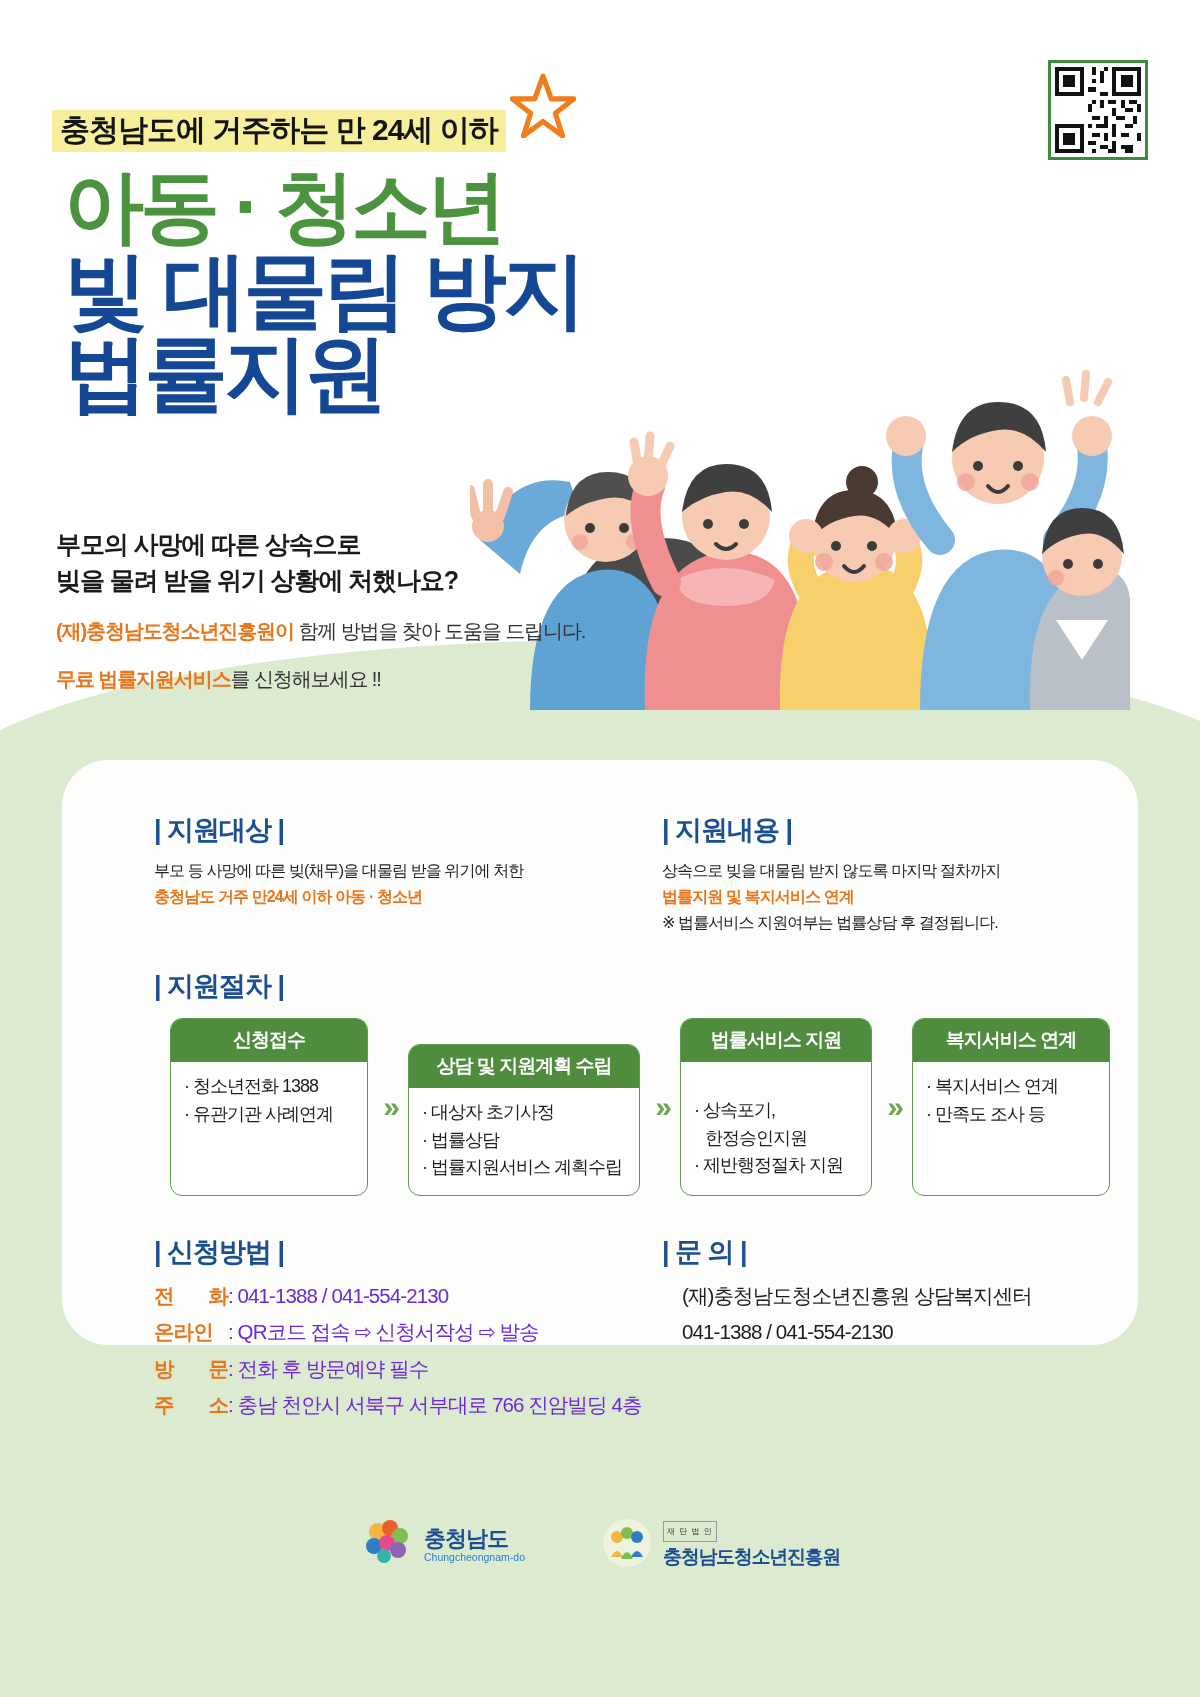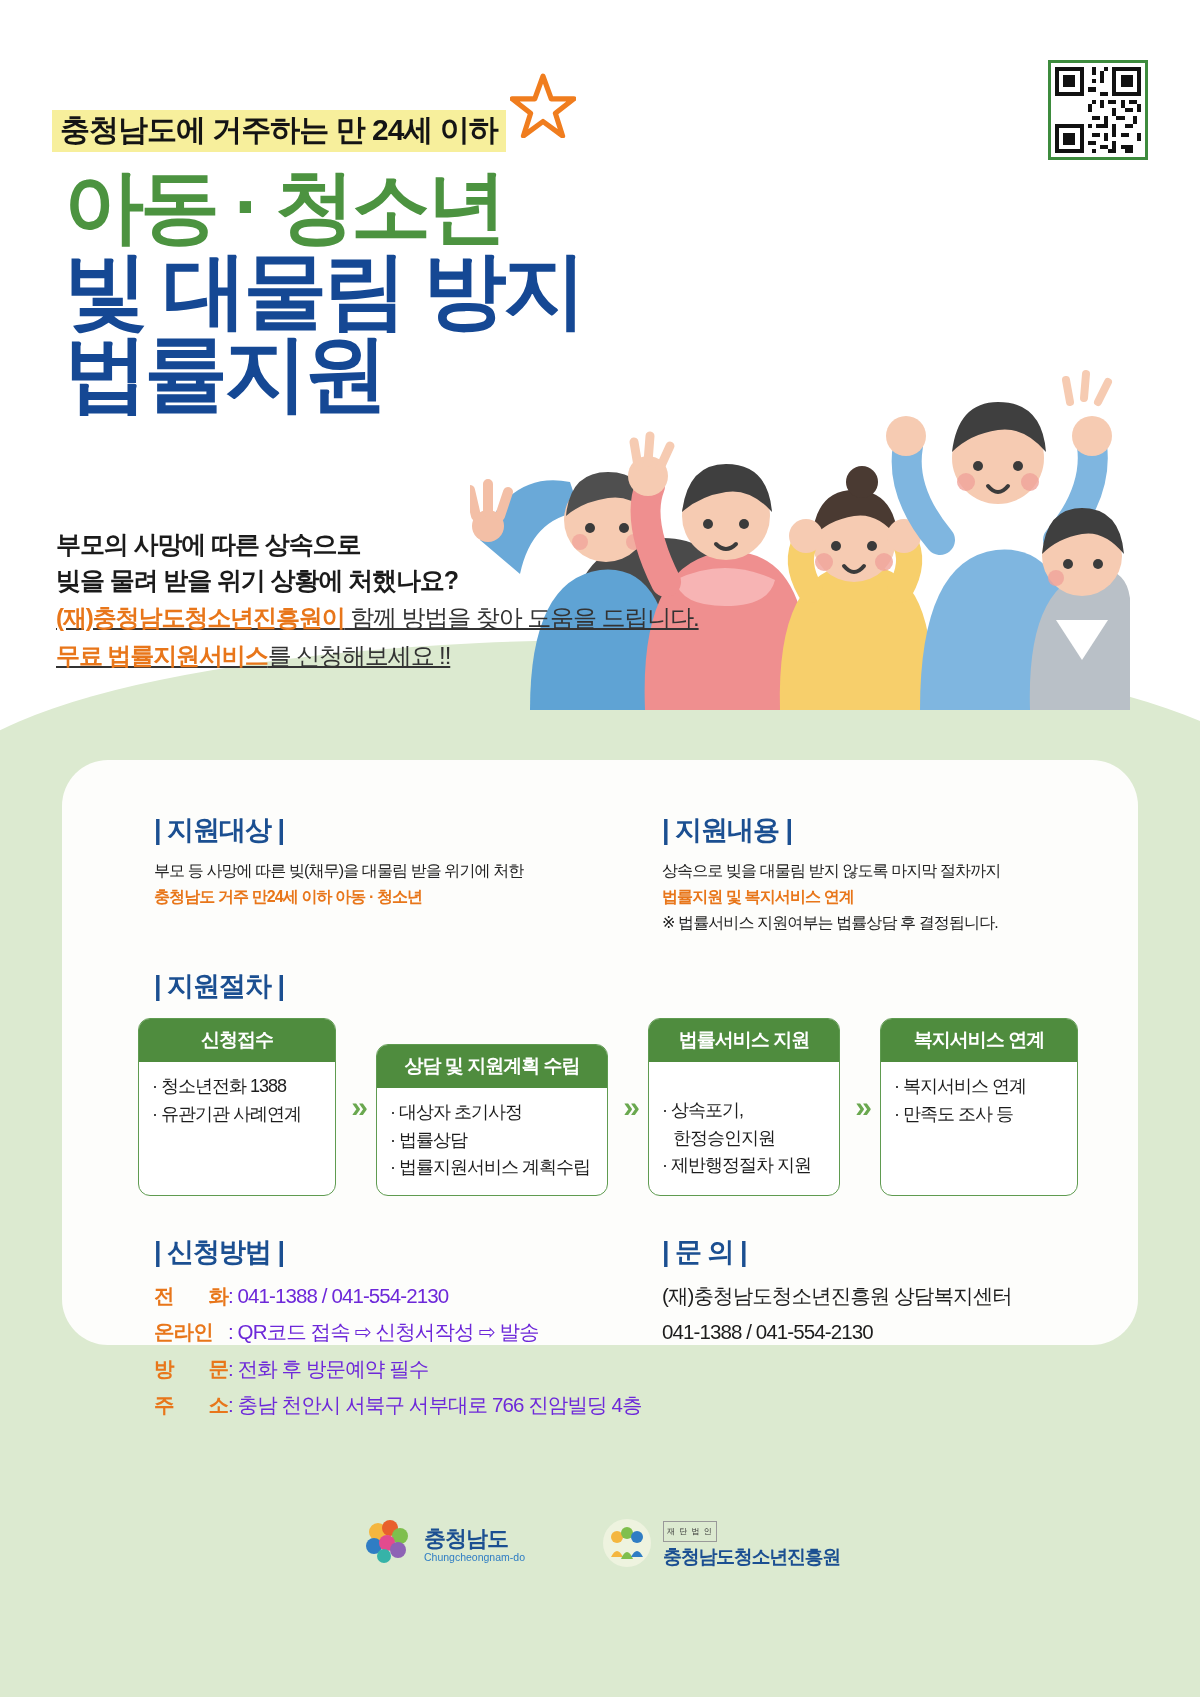--- a/index.html
+++ b/index.html
@@ -29,58 +29,58 @@
 
   
   .title{position:absolute;left:64px;top:168px;line-height:0.97;letter-spacing:-4px;}
   .t1{font-size:80px;font-weight:bold;color:#4c9340;display:block;}
   .t2{font-size:84px;font-weight:bold;color:#154894;display:block;margin-top:4px;}
   .t3{font-size:84px;font-weight:bold;color:#154894;display:block;margin-top:2px;}
 
   
   .lead{position:absolute;left:56px;top:527px;letter-spacing:-1.1px;}
   .lead .l1,.lead .l2{font-size:25px;font-weight:bold;color:#1b1b1b;line-height:1.42;display:block;}
-  .lead .l3,.lead .l4{font-size:24px;color:#333;line-height:1.5;display:block;margin-top:2px;text-decoration:underline;}
+  .lead .l3,.lead .l4{font-size:20px;color:#333;line-height:1.5;display:block;margin-top:18px;}
   .lead .hl{color:#e8761a;font-weight:bold;}
 
   
   .art{position:absolute;left:470px;top:290px;width:660px;height:420px;}
 
   
   .card{position:absolute;left:62px;top:760px;width:1076px;height:585px;background:#fdfdfb;border-radius:46px;}
 
   .sec-title{font-size:27px;font-weight:bold;color:#1b4f91;letter-spacing:-1px;}
   .body-line{font-size:16px;color:#222;letter-spacing:-0.9px;line-height:1.62;}
   .body-line.or{color:#e8761a;font-weight:bold;}
 
   .colL{position:absolute;left:92px;top:52px;width:470px;}
   .colR{position:absolute;left:600px;top:52px;width:470px;}
   .colL .sec-title,.colR .sec-title{margin-bottom:10px;}
 
   
   .proc-title{position:absolute;left:92px;top:208px;}
-  .flow{position:absolute;left:76px;top:258px;width:940px;display:flex;align-items:stretch;}
+  .flow{position:absolute;left:108px;top:258px;width:940px;display:flex;align-items:stretch;}
   .step{flex:0 0 auto;border:1.6px solid #5f9b50;border-radius:12px;background:#ffffff;overflow:hidden;display:flex;flex-direction:column;}
   .step-head{background:#4f8c3e;color:#fff;font-size:19px;font-weight:bold;text-align:center;
     padding:8px 4px 9px;letter-spacing:-1px;}
   .step-body{padding:12px 13px 12px 13px;flex:1;}
   .step-body div{font-size:18px;color:#1d1d1d;letter-spacing:-1px;line-height:1.42;margin-bottom:2px;}
   .step-body div.sub{text-indent:11px;}
   .w1{width:196px;}.w2{width:230px;margin-top:26px;}.w3{width:190px;gap:24px;}.w4{width:196px;}
   .arrow{flex:1 1 auto;display:flex;align-items:center;justify-content:center;color:#6aa84f;font-size:30px;font-weight:bold;letter-spacing:-7px;}
 
   
   .applyT{position:absolute;left:92px;top:474px;}
   .inquiryT{position:absolute;left:600px;top:474px;}
   .apply{position:absolute;left:92px;top:518px;width:500px;}
   .arow{display:flex;font-size:20.5px;letter-spacing:-0.9px;line-height:1.78;}
   .akey{color:#e8761a;font-weight:bold;width:74px;flex:0 0 74px;display:flex;justify-content:space-between;}
   .aval{color:#6d28d9;}
   .inquiry{position:absolute;left:600px;top:518px;width:470px;}
-  .inquiry div{font-size:20.5px;color:#1d1d1d;letter-spacing:-0.9px;line-height:1.78;}
+  .inquiry div{font-size:20.5px;color:#1d1d1d;letter-spacing:-0.9px;line-height:1.78;margin-left:20px;}
 
   
   .footer{position:absolute;left:0;top:1490px;width:1200px;height:110px;display:flex;justify-content:center;align-items:center;gap:76px;}
   .logo{display:flex;align-items:center;gap:10px;}
   .logo-txt .ko{font-size:22px;font-weight:bold;color:#1b4f91;letter-spacing:-1px;display:block;line-height:1.05;}
   .logo-txt .en{font-size:10.5px;color:#2f7dc4;letter-spacing:0px;display:block;}
   .logo2 .cap{font-size:8px;color:#333;border:1px solid #999;padding:4px 3px;display:inline-block;margin-bottom:2px;letter-spacing:1px;}
   .logo2 .ko2{font-size:19px;font-weight:bold;color:#1b4f91;letter-spacing:-1.3px;display:block;}
 </style>
 </head>

